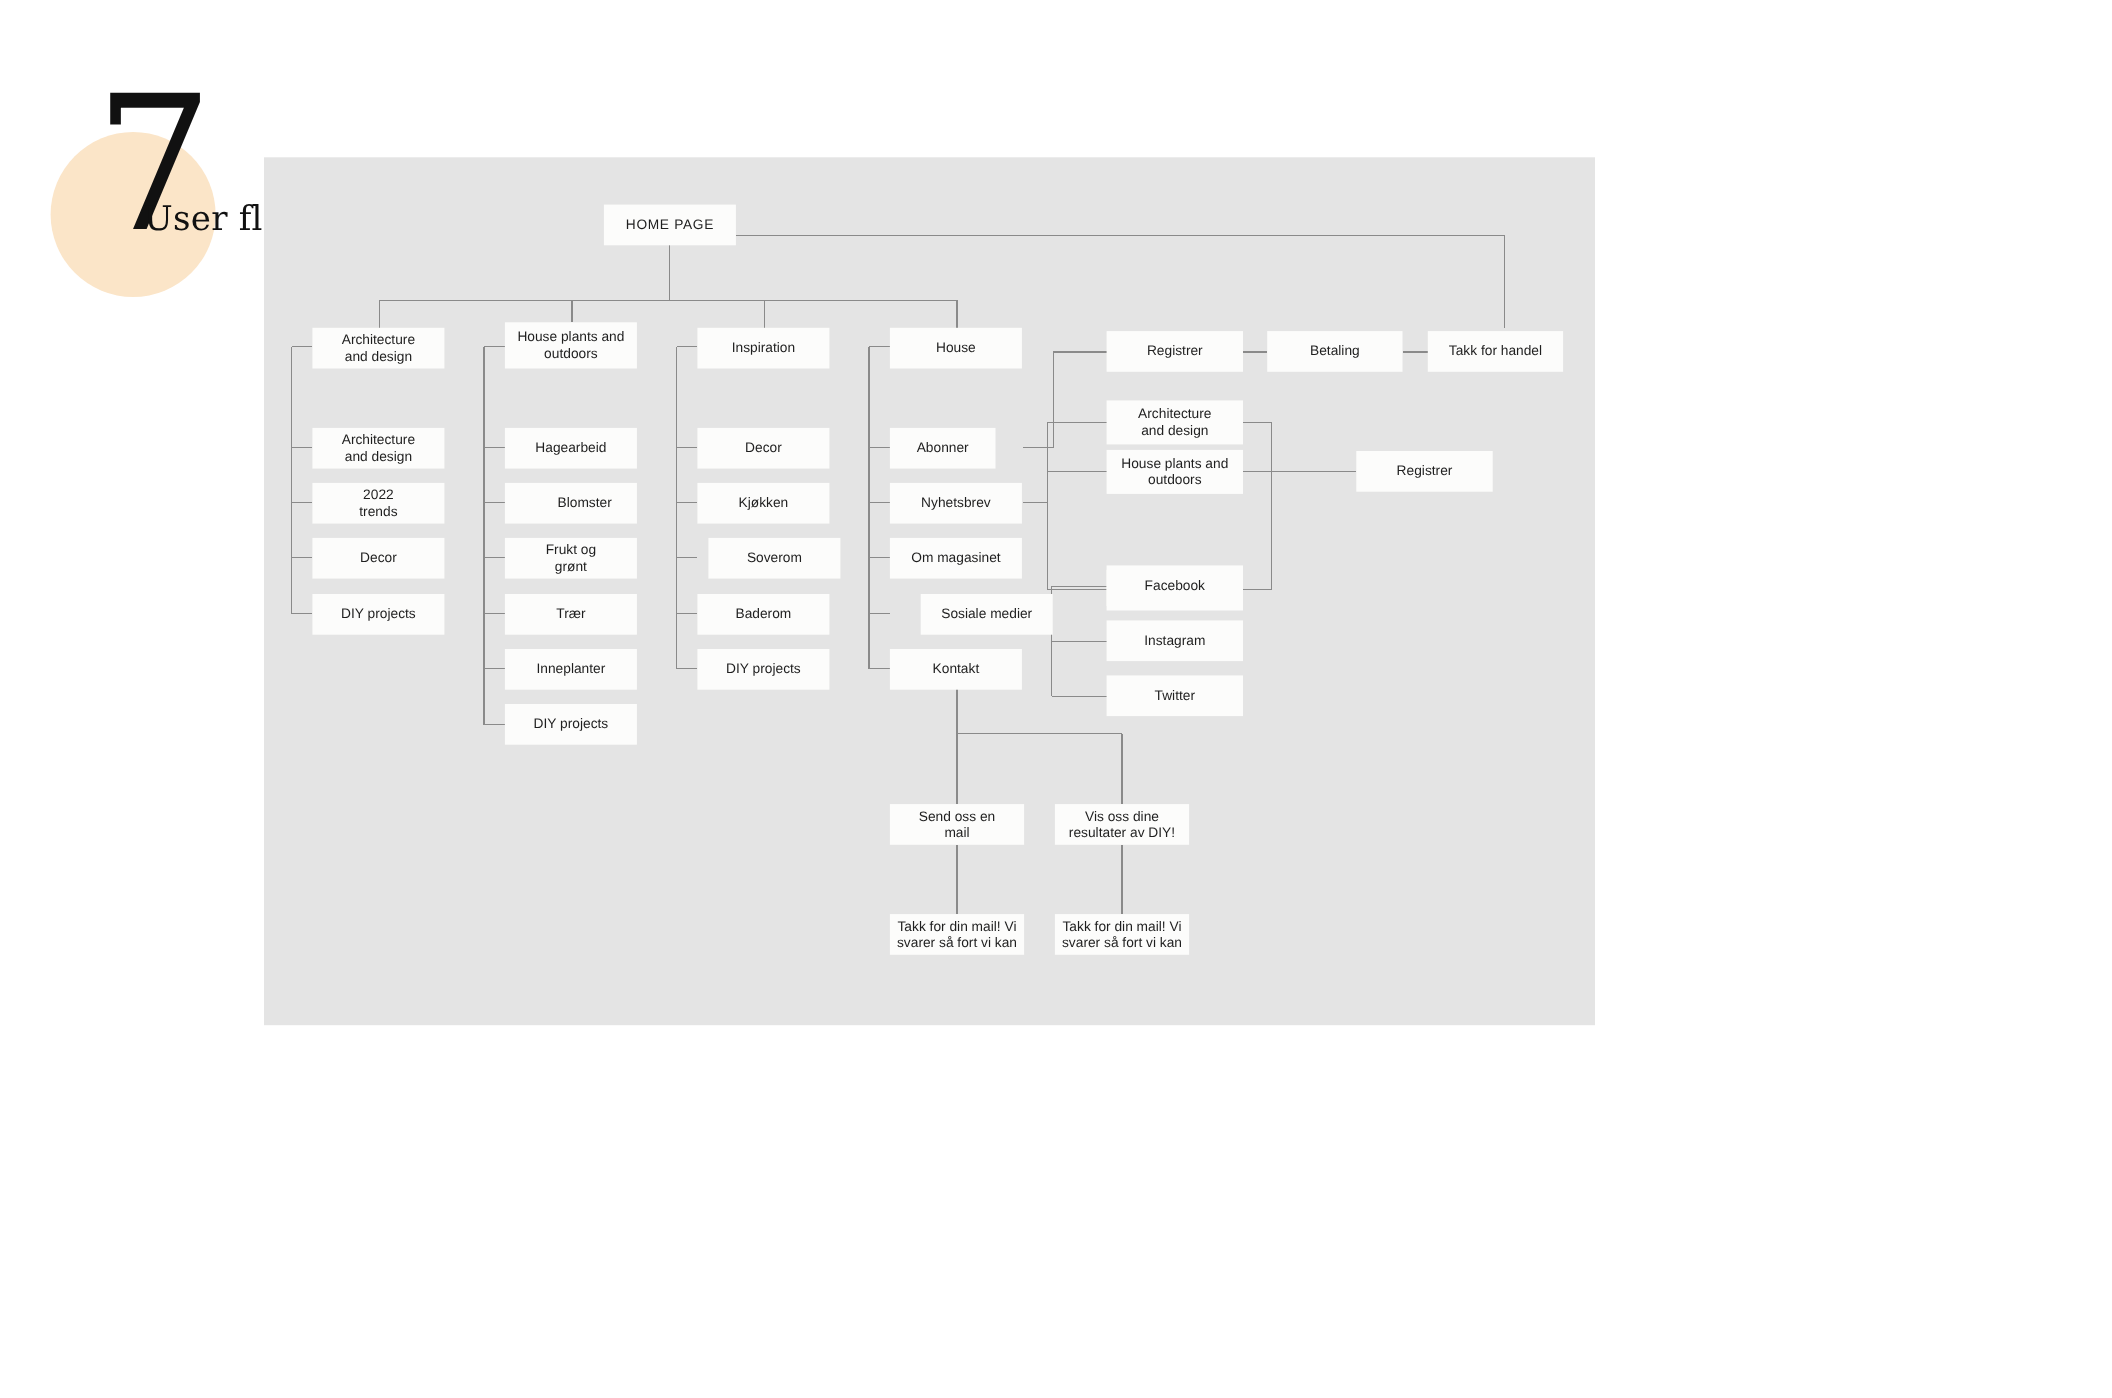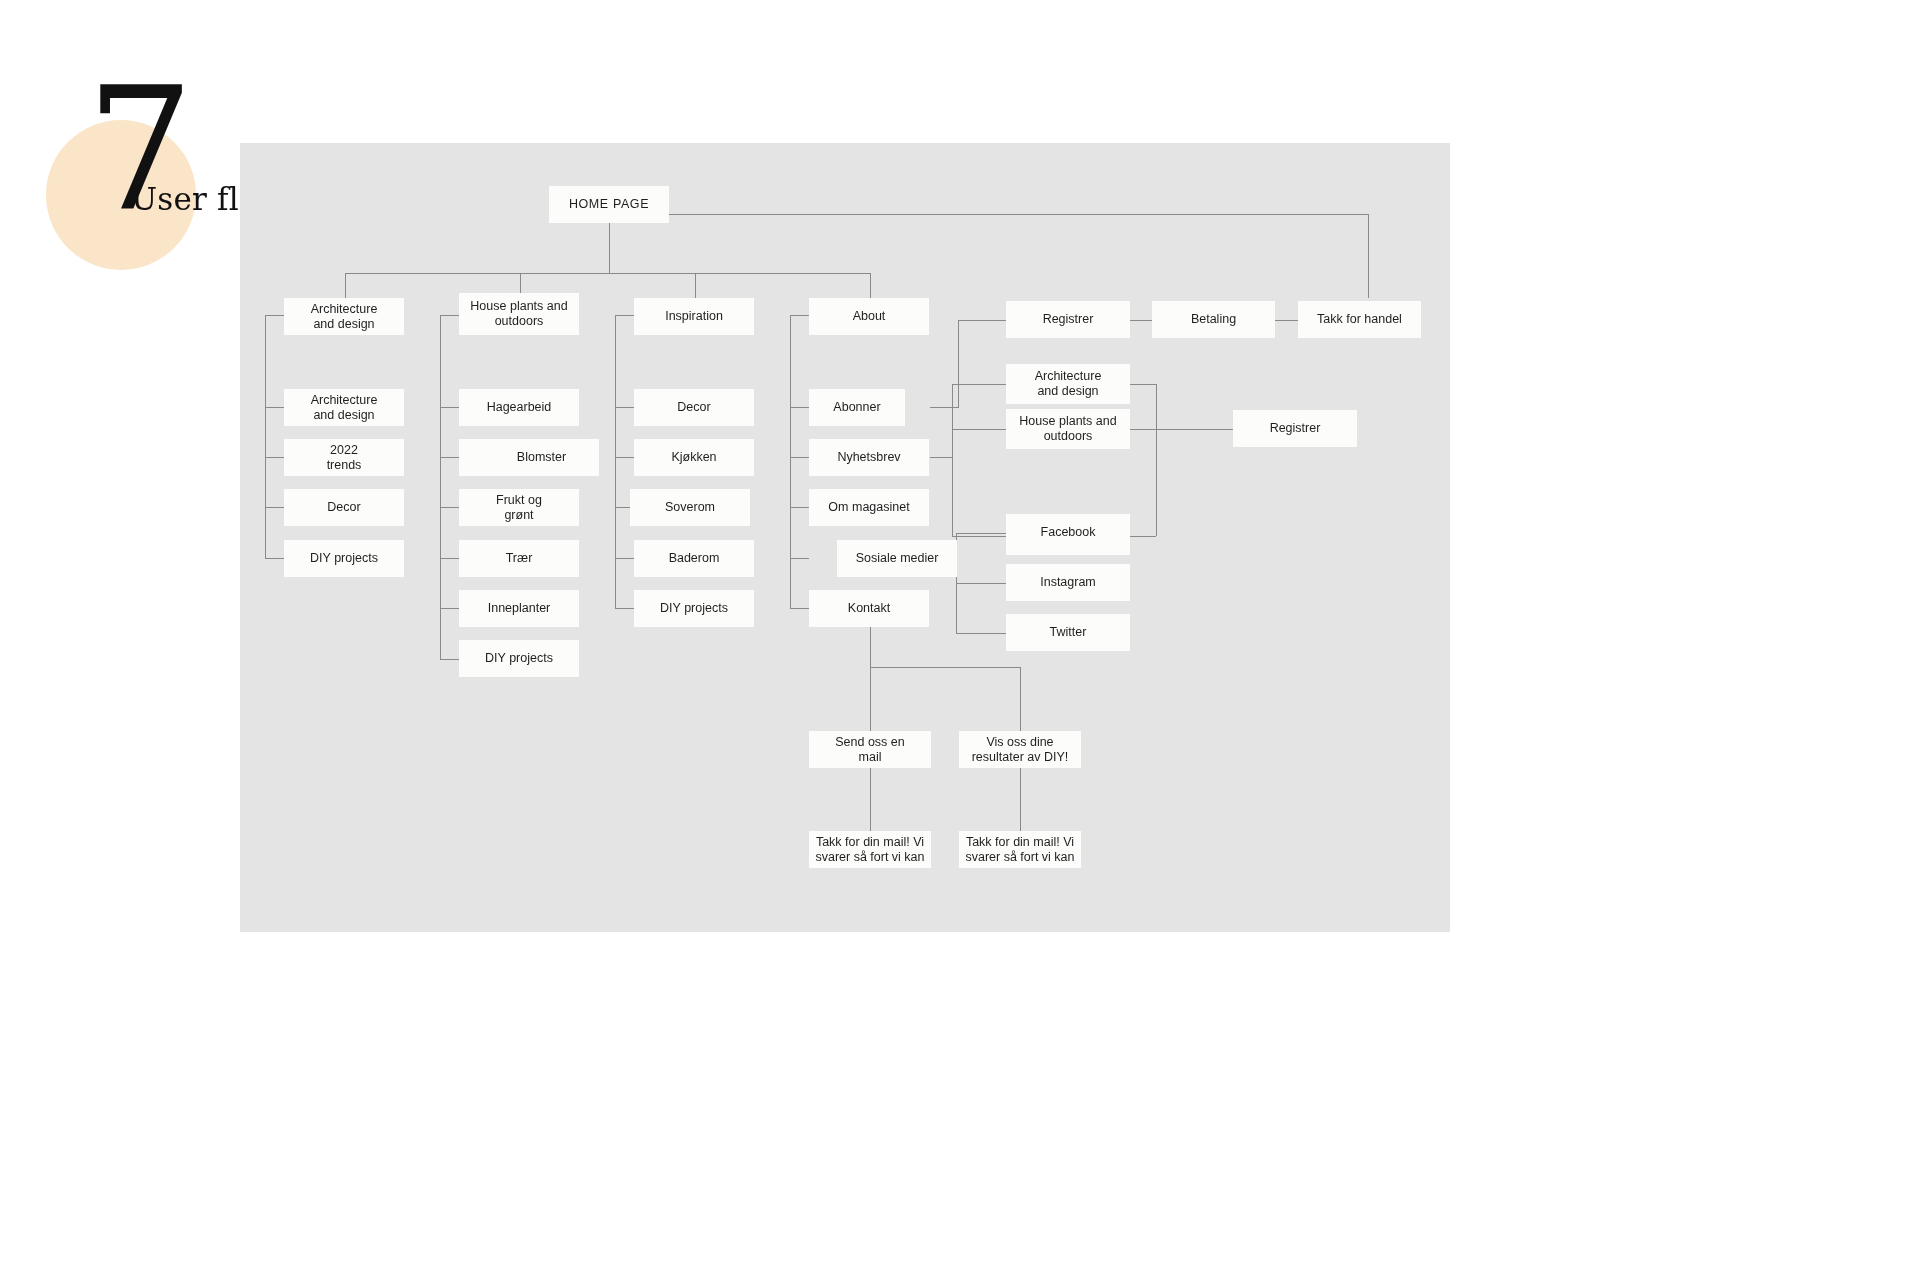--- a/index.html
+++ b/index.html
@@ -130,40 +130,40 @@
     </g>
   </svg>
 
   <div class="node cap" style="left:309px;top:43px;width:120px;height:37px;">HOME PAGE</div>
 
   <div class="node" style="left:44px;top:155px;width:120px;height:37px;white-space:pre-line;">Architecture
 and design</div>
   <div class="node" style="left:219px;top:150px;width:120px;height:42px;white-space:pre-line;">House plants and
 outdoors</div>
   <div class="node" style="left:394px;top:155px;width:120px;height:37px;">Inspiration</div>
-  <div class="node" style="left:569px;top:155px;width:120px;height:37px;">About</div>
+  <div class="node" style="left:569px;top:155px;width:120px;height:37px;">House</div>
 
   <div class="node" style="left:44px;top:246px;width:120px;height:37px;white-space:pre-line;">Architecture
 and design</div>
   <div class="node" style="left:44px;top:296px;width:120px;height:37px;white-space:pre-line;">2022
 trends</div>
   <div class="node" style="left:44px;top:346px;width:120px;height:37px;">Decor</div>
   <div class="node" style="left:44px;top:397px;width:120px;height:37px;">DIY projects</div>
 
   <div class="node" style="left:219px;top:246px;width:120px;height:37px;text-align:right;">Hagearbeid</div>
-  <div class="node" style="left:219px;top:296px;width:140px;height:37px;padding-left:31px;">Blomster</div>
+  <div class="node" style="left:219px;top:296px;width:120px;height:37px;padding-left:31px;">Blomster</div>
   <div class="node" style="left:219px;top:346px;width:120px;height:37px;white-space:pre-line;">Frukt og
 grønt</div>
   <div class="node" style="left:219px;top:397px;width:120px;height:37px;">Trær</div>
   <div class="node" style="left:219px;top:447px;width:120px;height:37px;">Inneplanter</div>
   <div class="node" style="left:219px;top:497px;width:120px;height:37px;">DIY projects</div>
 
   <div class="node" style="left:394px;top:246px;width:120px;height:37px;">Decor</div>
   <div class="node" style="left:394px;top:296px;width:120px;height:37px;">Kjøkken</div>
-  <div class="node" style="left:390px;top:346px;width:120px;height:37px;">Soverom</div>
+  <div class="node" style="left:404px;top:346px;width:120px;height:37px;">Soverom</div>
   <div class="node" style="left:394px;top:397px;width:120px;height:37px;">Baderom</div>
   <div class="node" style="left:394px;top:447px;width:120px;height:37px;">DIY projects</div>
 
   <div class="node" style="left:569px;top:246px;width:96px;height:37px;">Abonner</div>
   <div class="node" style="left:569px;top:296px;width:120px;height:37px;">Nyhetsbrev</div>
   <div class="node" style="left:569px;top:346px;width:120px;height:37px;">Om magasinet</div>
   <div class="node" style="left:597px;top:397px;width:120px;height:37px;">Sosiale medier</div>
   <div class="node" style="left:569px;top:447px;width:120px;height:37px;">Kontakt</div>
 
   <div class="node" style="left:766px;top:158px;width:124px;height:37px;">Registrer</div>

